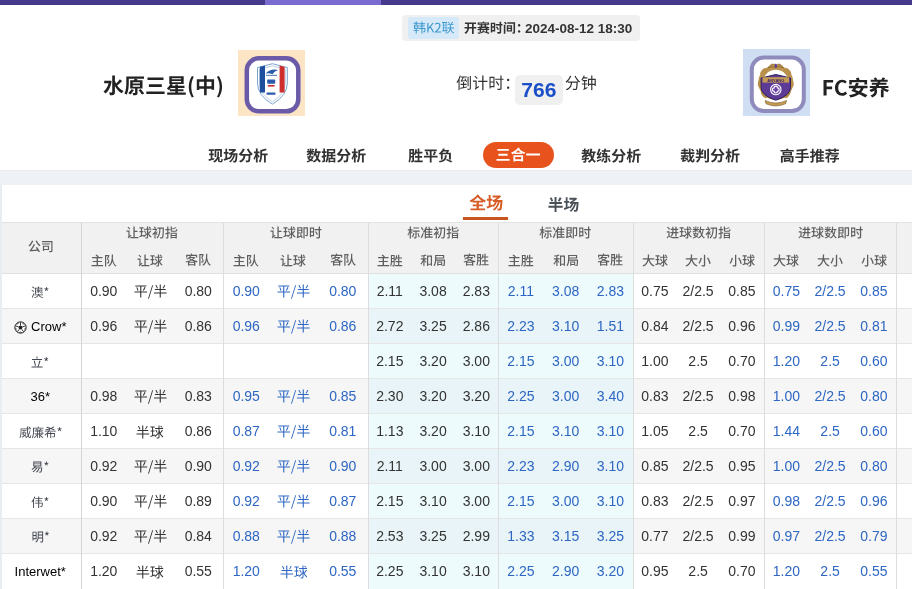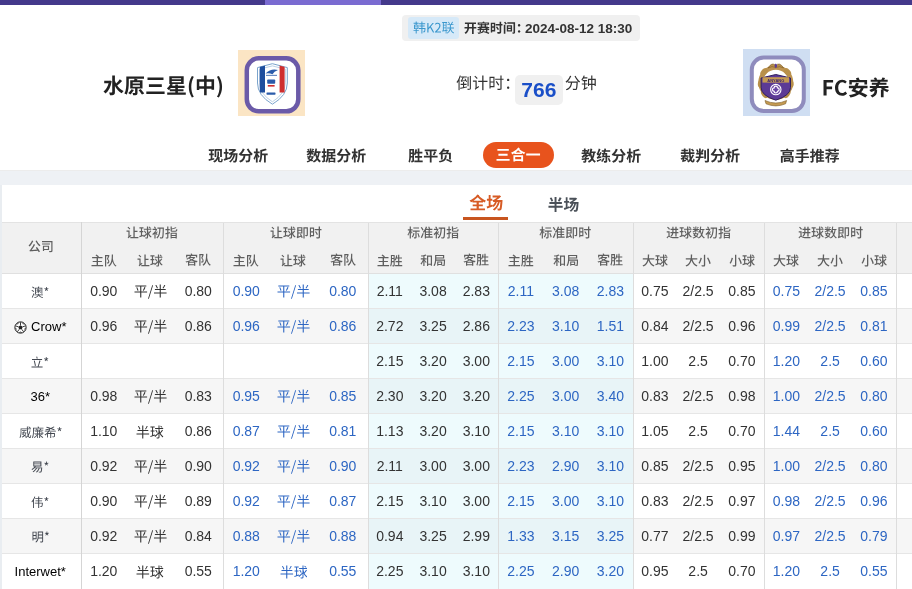--- a/index.html
+++ b/index.html
@@ -618,21 +618,21 @@
           <td class="gb">0.92</td>
           <td class=""><svg class="cjk" style="width:33.0px;height:15.3px;color:#333;">
               <use href="#ph"></use>
             </svg></td>
           <td class="">0.84</td>
           <td class="gb bl">0.88</td>
           <td class="bl"><svg class="cjk" style="width:33.0px;height:15.3px;color:#2d66c3;">
               <use href="#ph"></use>
             </svg></td>
           <td class="bl">0.88</td>
-          <td class="gb cy">0.94</td>
+          <td class="gb cy">2.53</td>
           <td class="cy">3.25</td>
           <td class="cy">2.99</td>
           <td class="gb cy bl">1.33</td>
           <td class="cy bl">3.15</td>
           <td class="cy bl">3.25</td>
           <td class="gb">0.77</td>
           <td class="">2/2.5</td>
           <td class="">0.99</td>
           <td class="gb bl">0.97</td>
           <td class="bl">2/2.5</td>

